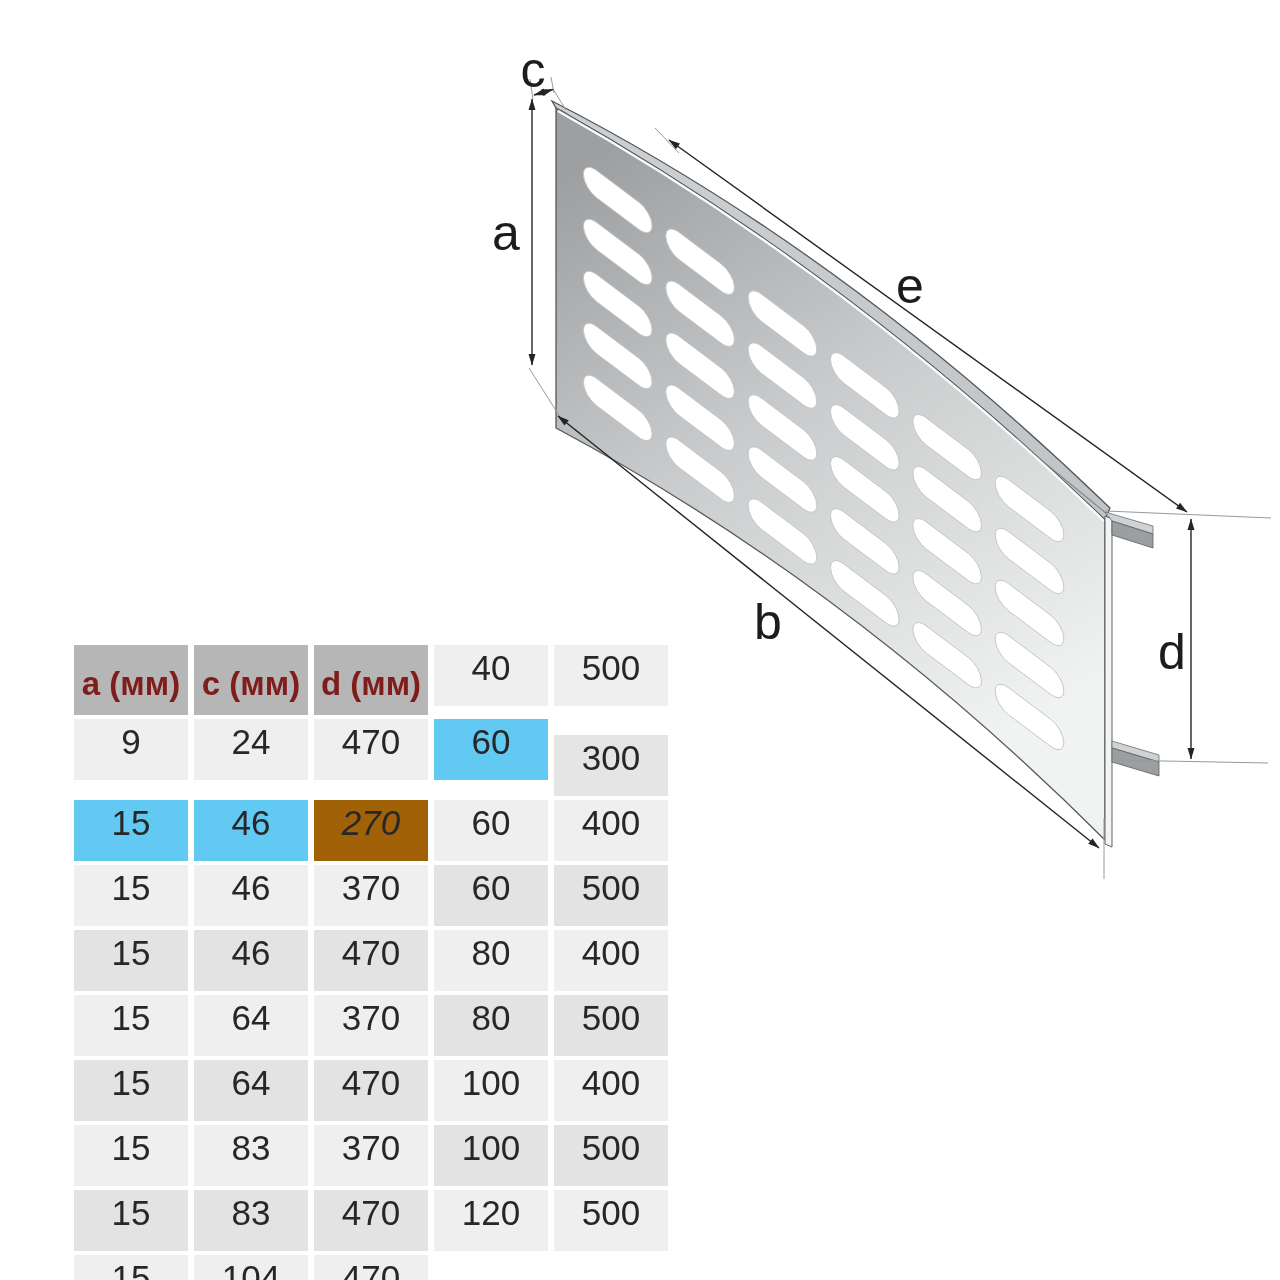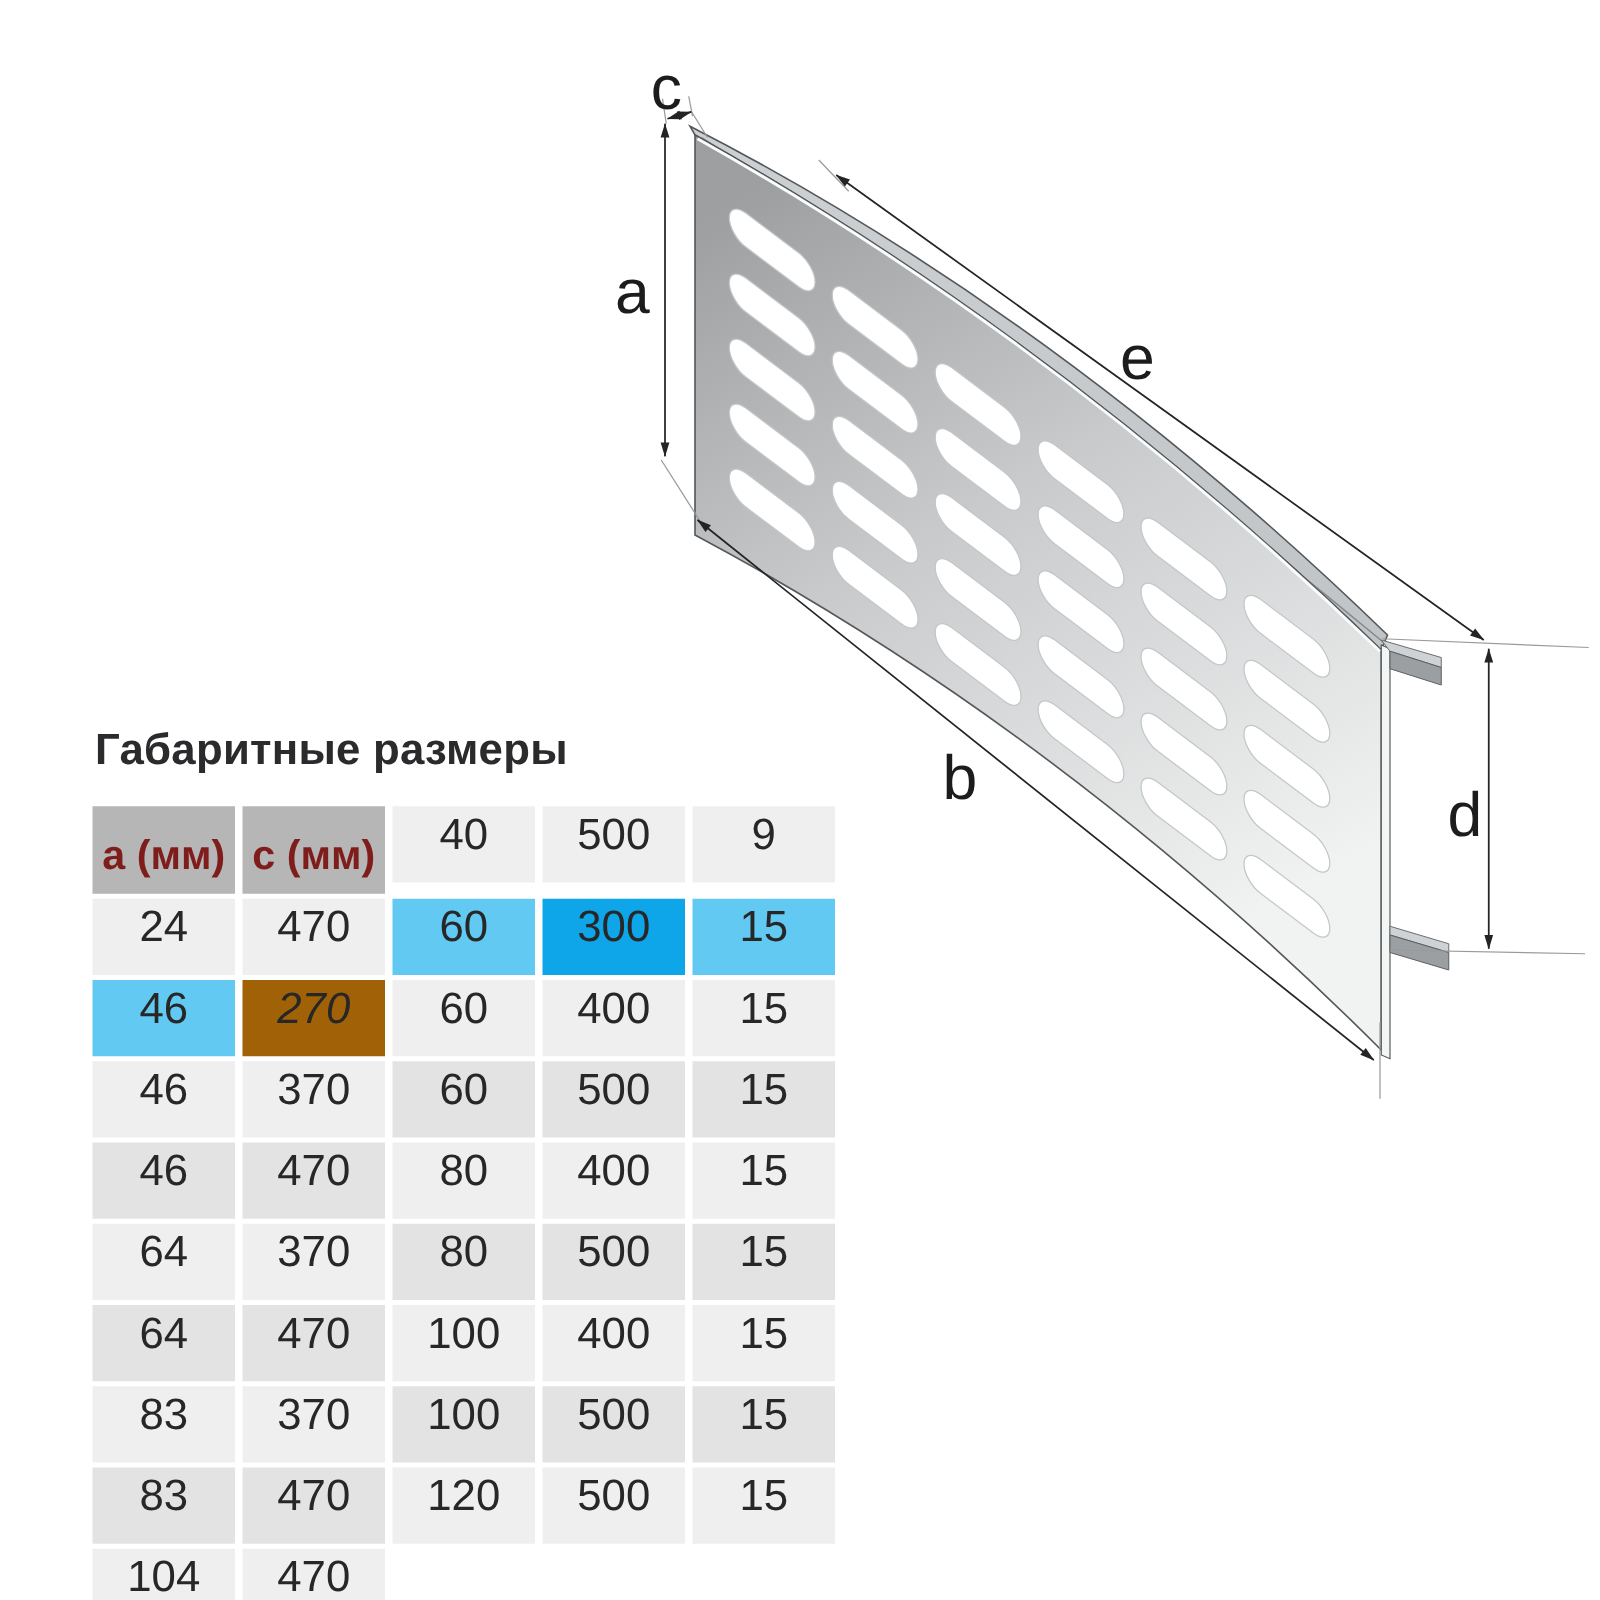--- a/index.html
+++ b/index.html
@@ -114,32 +114,32 @@
       <path class="dimline" d="M 1191 519 L 1191 759" marker-start="url(#arr)" marker-end="url(#arr)"></path>
     </g>
 
     <text class="dim-label" x="533" y="70" text-anchor="middle" dominant-baseline="central">c</text>
     <text class="dim-label" x="506" y="233" text-anchor="middle" dominant-baseline="central">a</text>
     <text class="dim-label" x="910" y="286" text-anchor="middle" dominant-baseline="central">e</text>
     <text class="dim-label" x="768" y="622" text-anchor="middle" dominant-baseline="central">b</text>
     <text class="dim-label" x="1172" y="652" text-anchor="middle" dominant-baseline="central">d</text>
   </svg>
 
-  <h1 class="page-title">Габаритные размеры</h1>
 
   <div class="dim-table">
       <div class="hcell">a (мм)</div>
       <div class="hcell">c (мм)</div>
+      <div class="hcell">d (мм)</div>
       <div class="cell">40</div>
       <div class="cell">500</div>
       <div class="cell">9</div>
       <div class="cell">24</div>
       <div class="cell">470</div>
       <div class="cell" style="background: rgb(98, 201, 243);">60</div>
-      <div class="cell" style="background: #0ea5e9;">300</div>
+      <div class="cell" style="background: #e5e5e5; margin-top: 16px;">300</div>
       <div class="cell" style="background: rgb(98, 201, 243);">15</div>
       <div class="cell" style="background: rgb(98, 201, 243);">46</div>
       <div class="cell" style="background: #a16207; font-style: italic;">270</div>
       <div class="cell">60</div>
       <div class="cell">400</div>
       <div class="cell">15</div>
       <div class="cell">46</div>
       <div class="cell">370</div>
       <div class="cell" style="background: rgb(227, 227, 227);">60</div>
       <div class="cell" style="background: rgb(227, 227, 227);">500</div>

